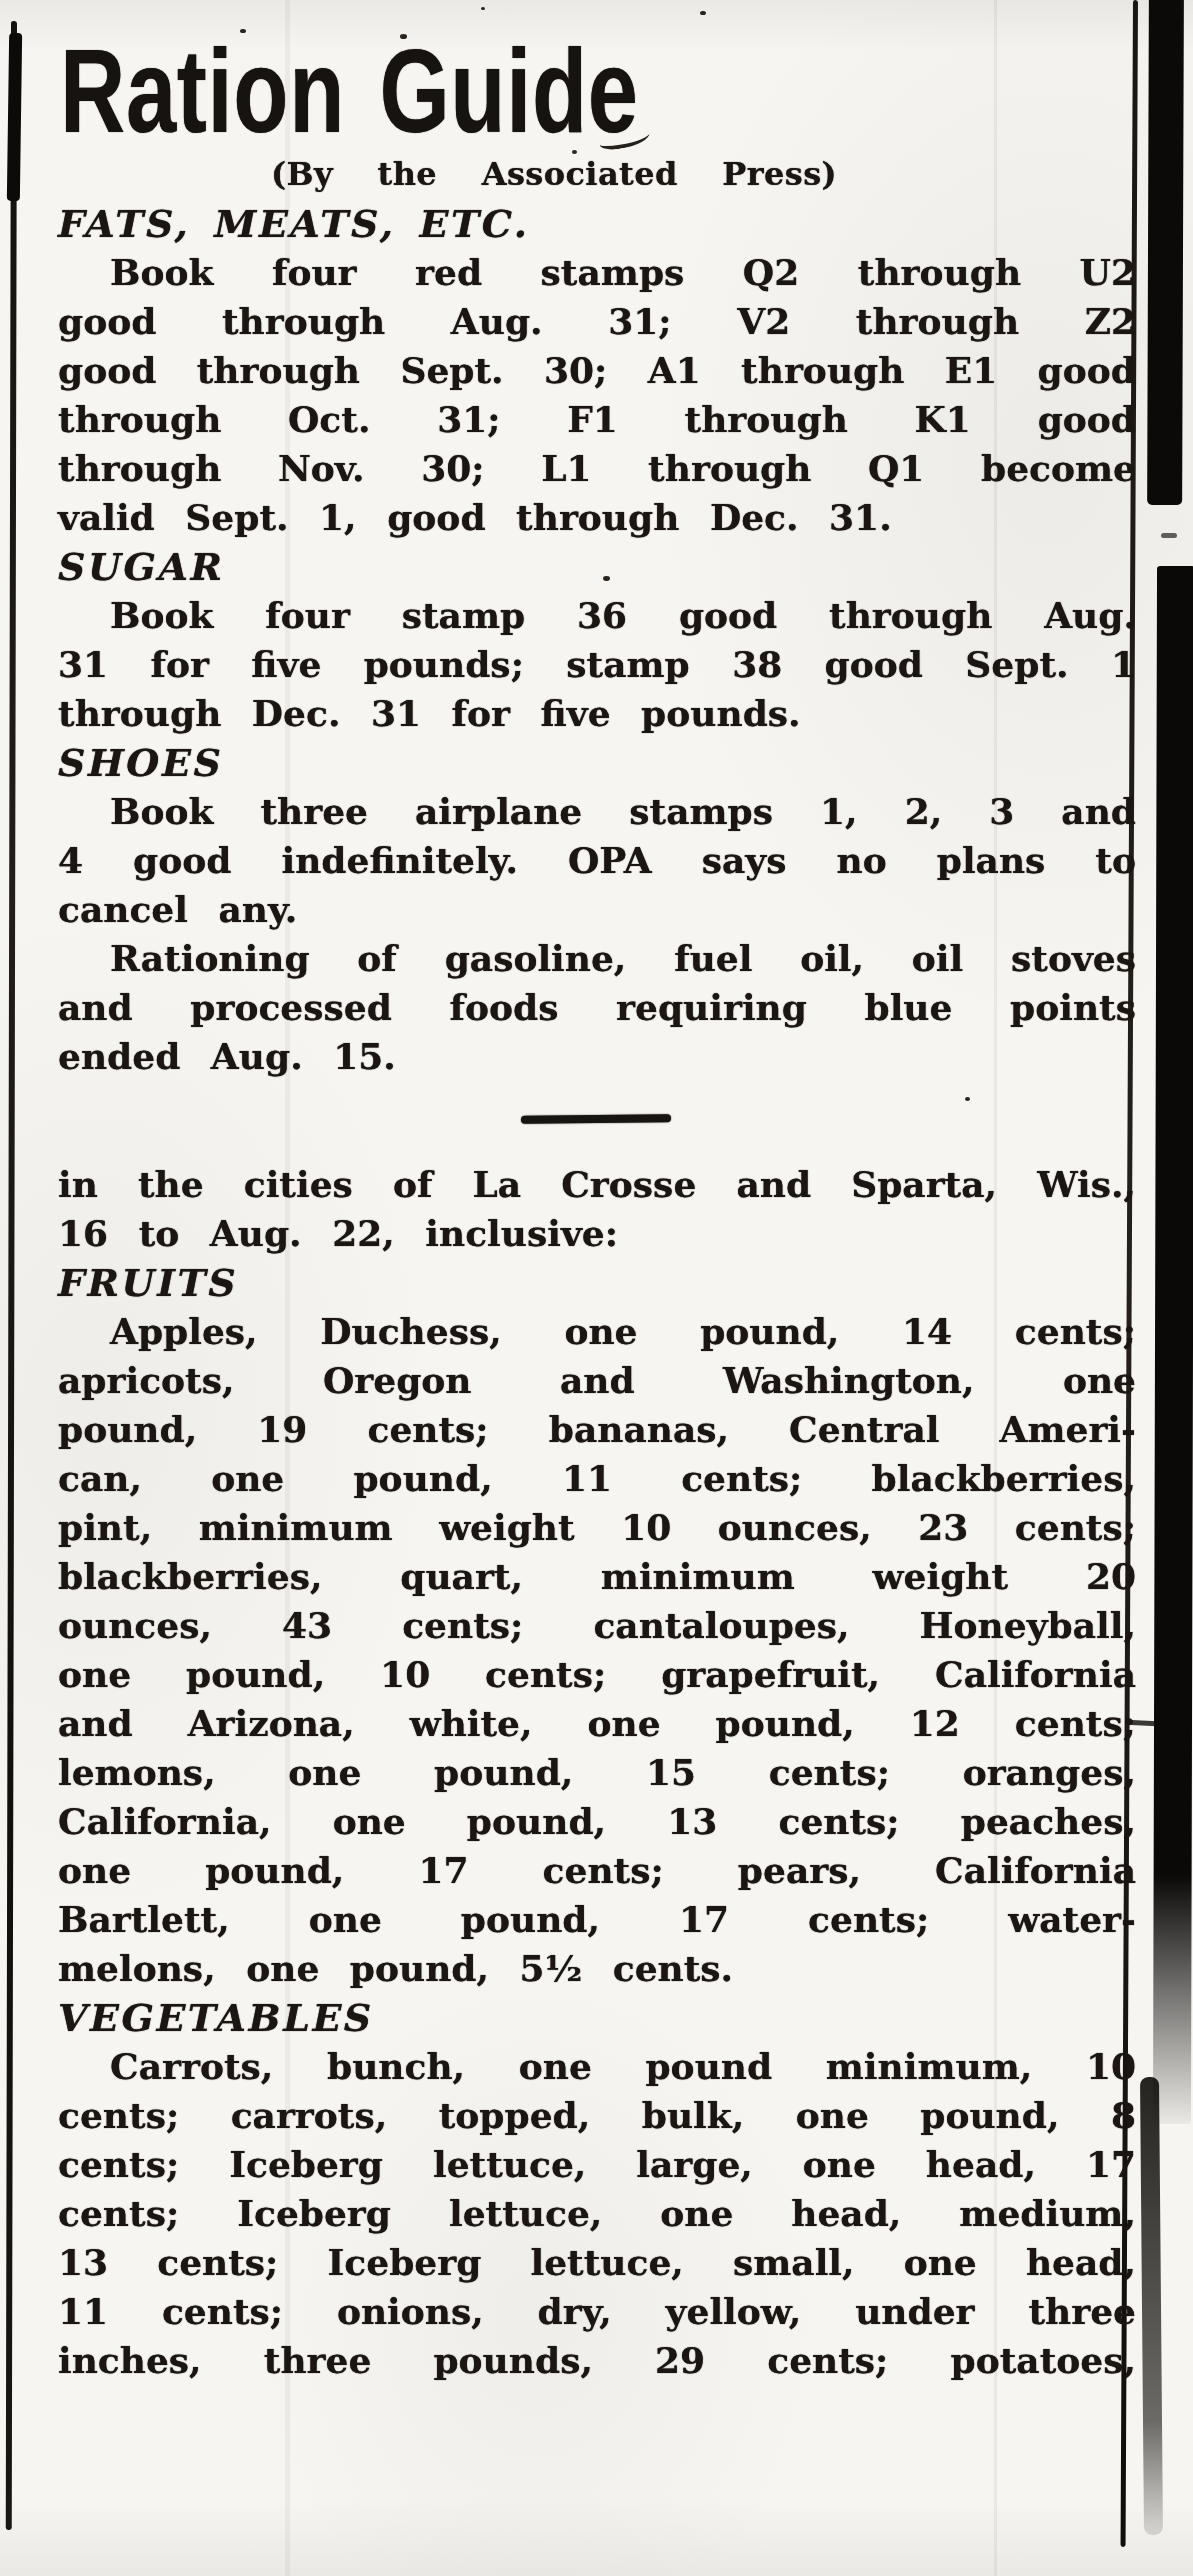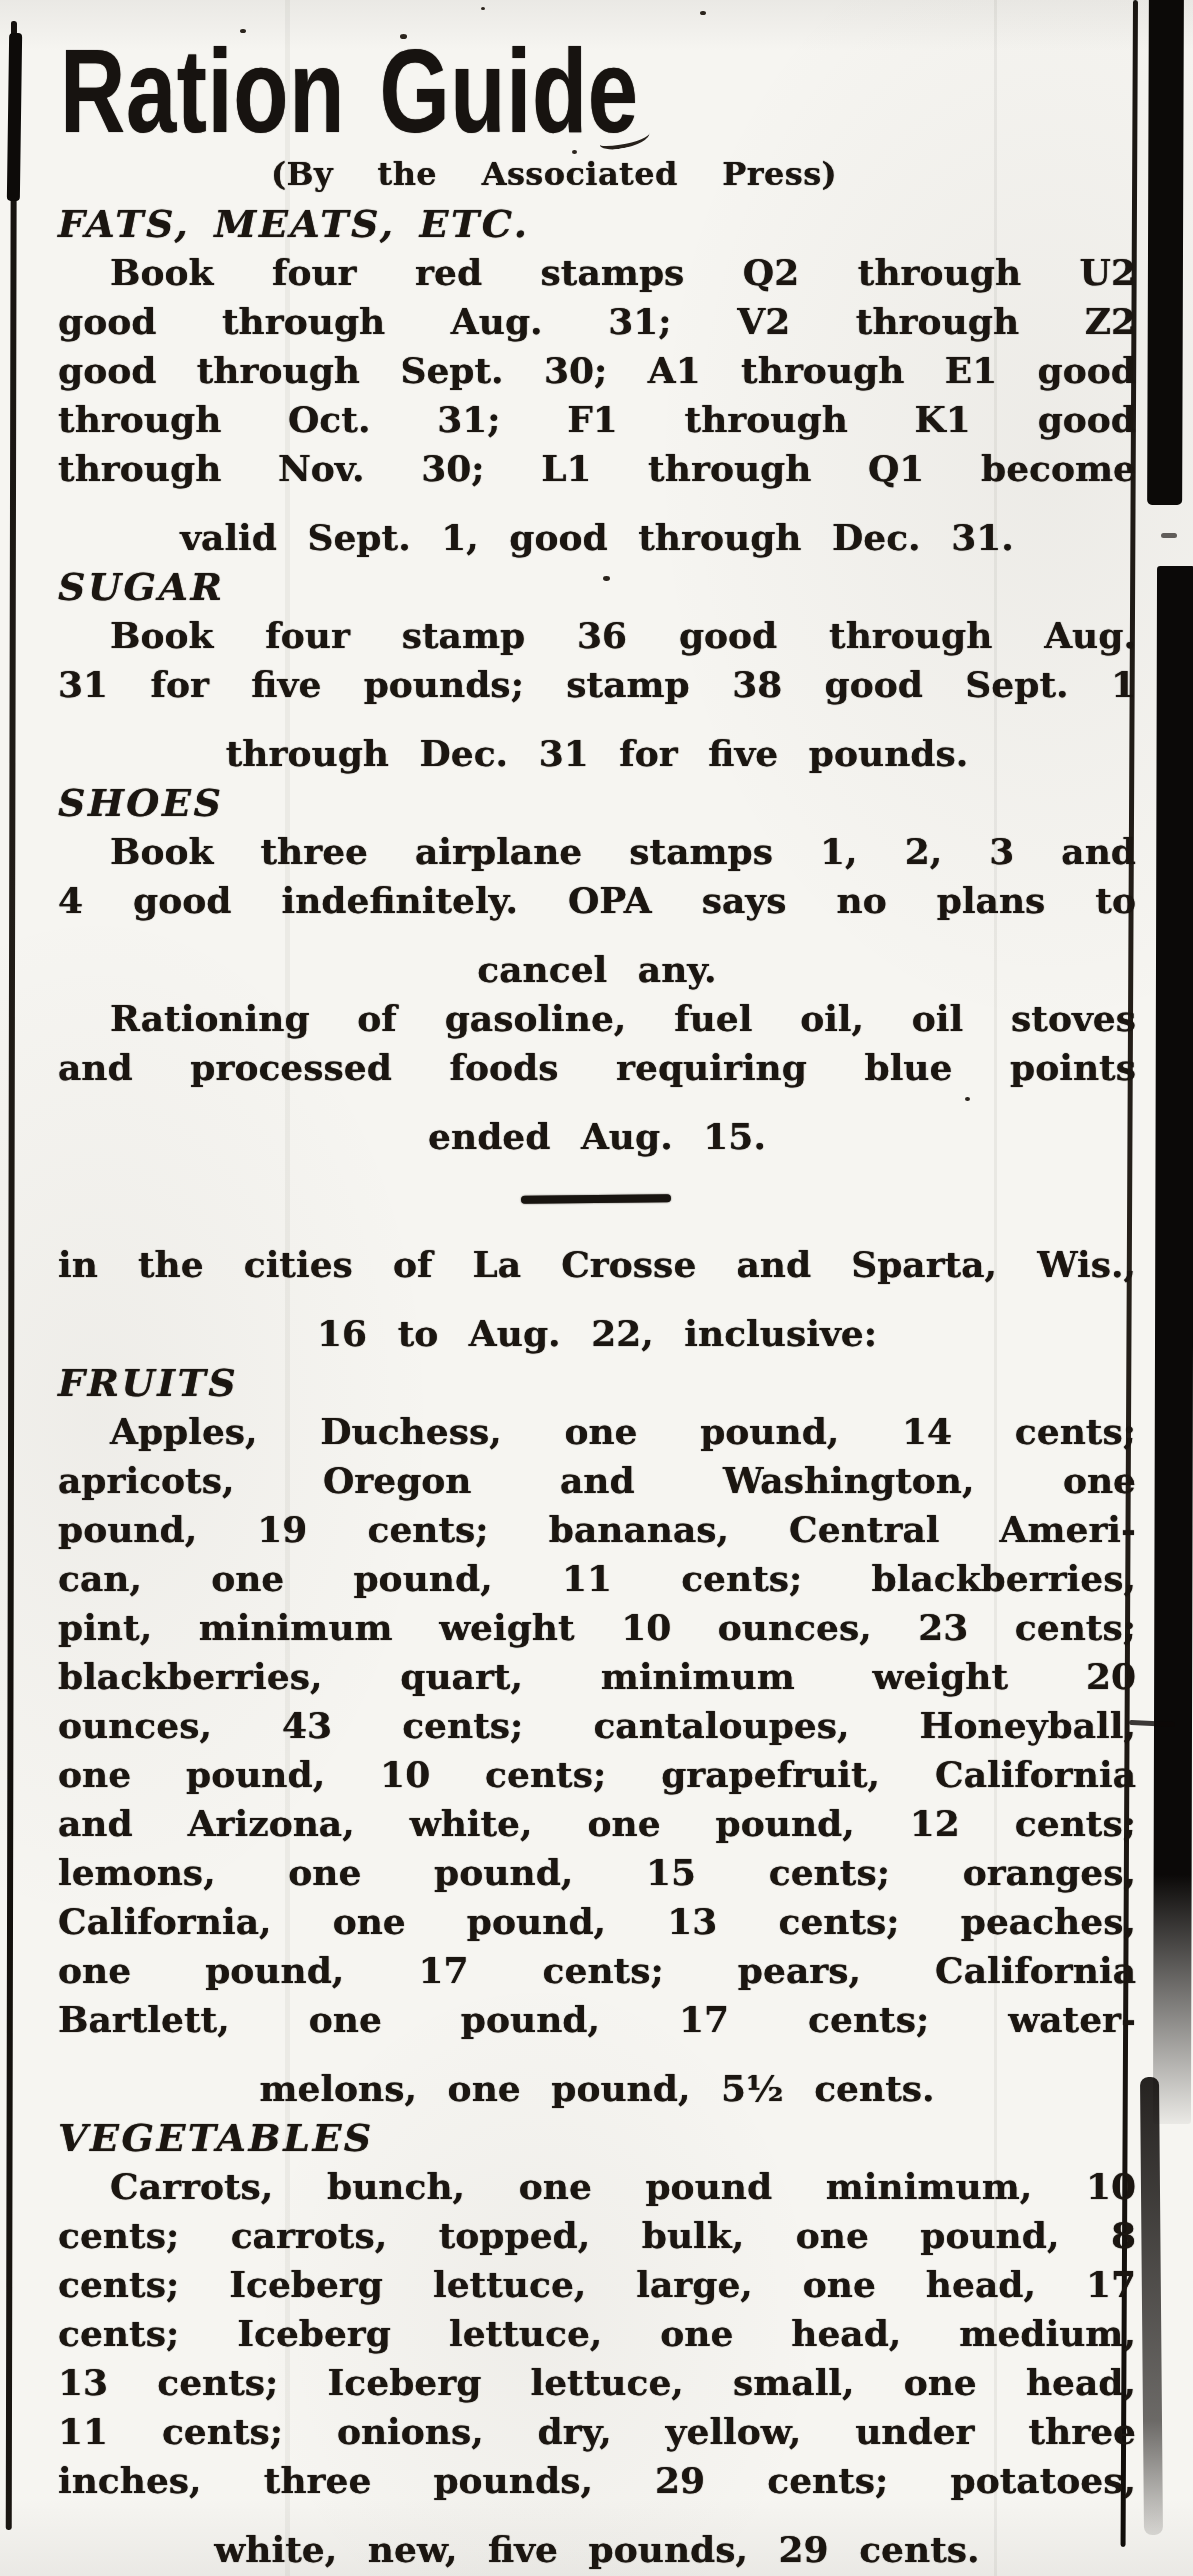--- a/index.html
+++ b/index.html
@@ -33,21 +33,21 @@
     letter-spacing: 0.8px; word-spacing: 11.4px;
     transform: scaleX(0.76); transform-origin: left center;
     white-space: nowrap;
     color: #171310;
   }
   .ln { font-weight: bold; font-size: 36px; line-height: 49px; word-spacing: 0.22em; }
   .byline { margin-left: 213px; font-size: 32px; word-spacing: 33px; letter-spacing: 0.4px; }
   .header { font-size: 38px; letter-spacing: 2.5px; font-style: italic; }
   .first, .mid { text-align: justify; text-align-last: justify; }
   .first { text-indent: 52px; }
-  .last { text-align: center; word-spacing: 0.5em; margin-top: 20px; }
+  .last { text-align: left; word-spacing: 0.5em; }
   .divider { position: relative; height: 79px; }
   .divider::after {
     content: ""; position: absolute; left: 463px; top: 34px;
     width: 150px; height: 8.2px; background: #181410; border-radius: 4.1px;
     transform: rotate(-0.6deg);
     box-shadow: 0 0 1.6px rgba(20,15,10,0.8);
   }
 
   
   .artifact { position: absolute; pointer-events: none; }
@@ -155,18 +155,17 @@
         <div class="ln mid">Bartlett, one pound, 17 cents; water-</div>
         <div class="ln last">melons, one pound, 5½ cents.</div>
         <div class="ln header">VEGETABLES</div>
         <div class="ln first">Carrots, bunch, one pound minimum, 10</div>
         <div class="ln mid">cents; carrots, topped, bulk, one pound, 8</div>
         <div class="ln mid">cents; Iceberg lettuce, large, one head, 17</div>
         <div class="ln mid">cents; Iceberg lettuce, one head, medium,</div>
         <div class="ln mid">13 cents; Iceberg lettuce, small, one head,</div>
         <div class="ln mid">11 cents; onions, dry, yellow, under three</div>
         <div class="ln mid">inches, three pounds, 29 cents; potatoes,</div>
-        <div class="ln last">white, new, five pounds, 29 cents.</div>
       </div>
   </div>
 
 </div>
 
 
 </body></html>

